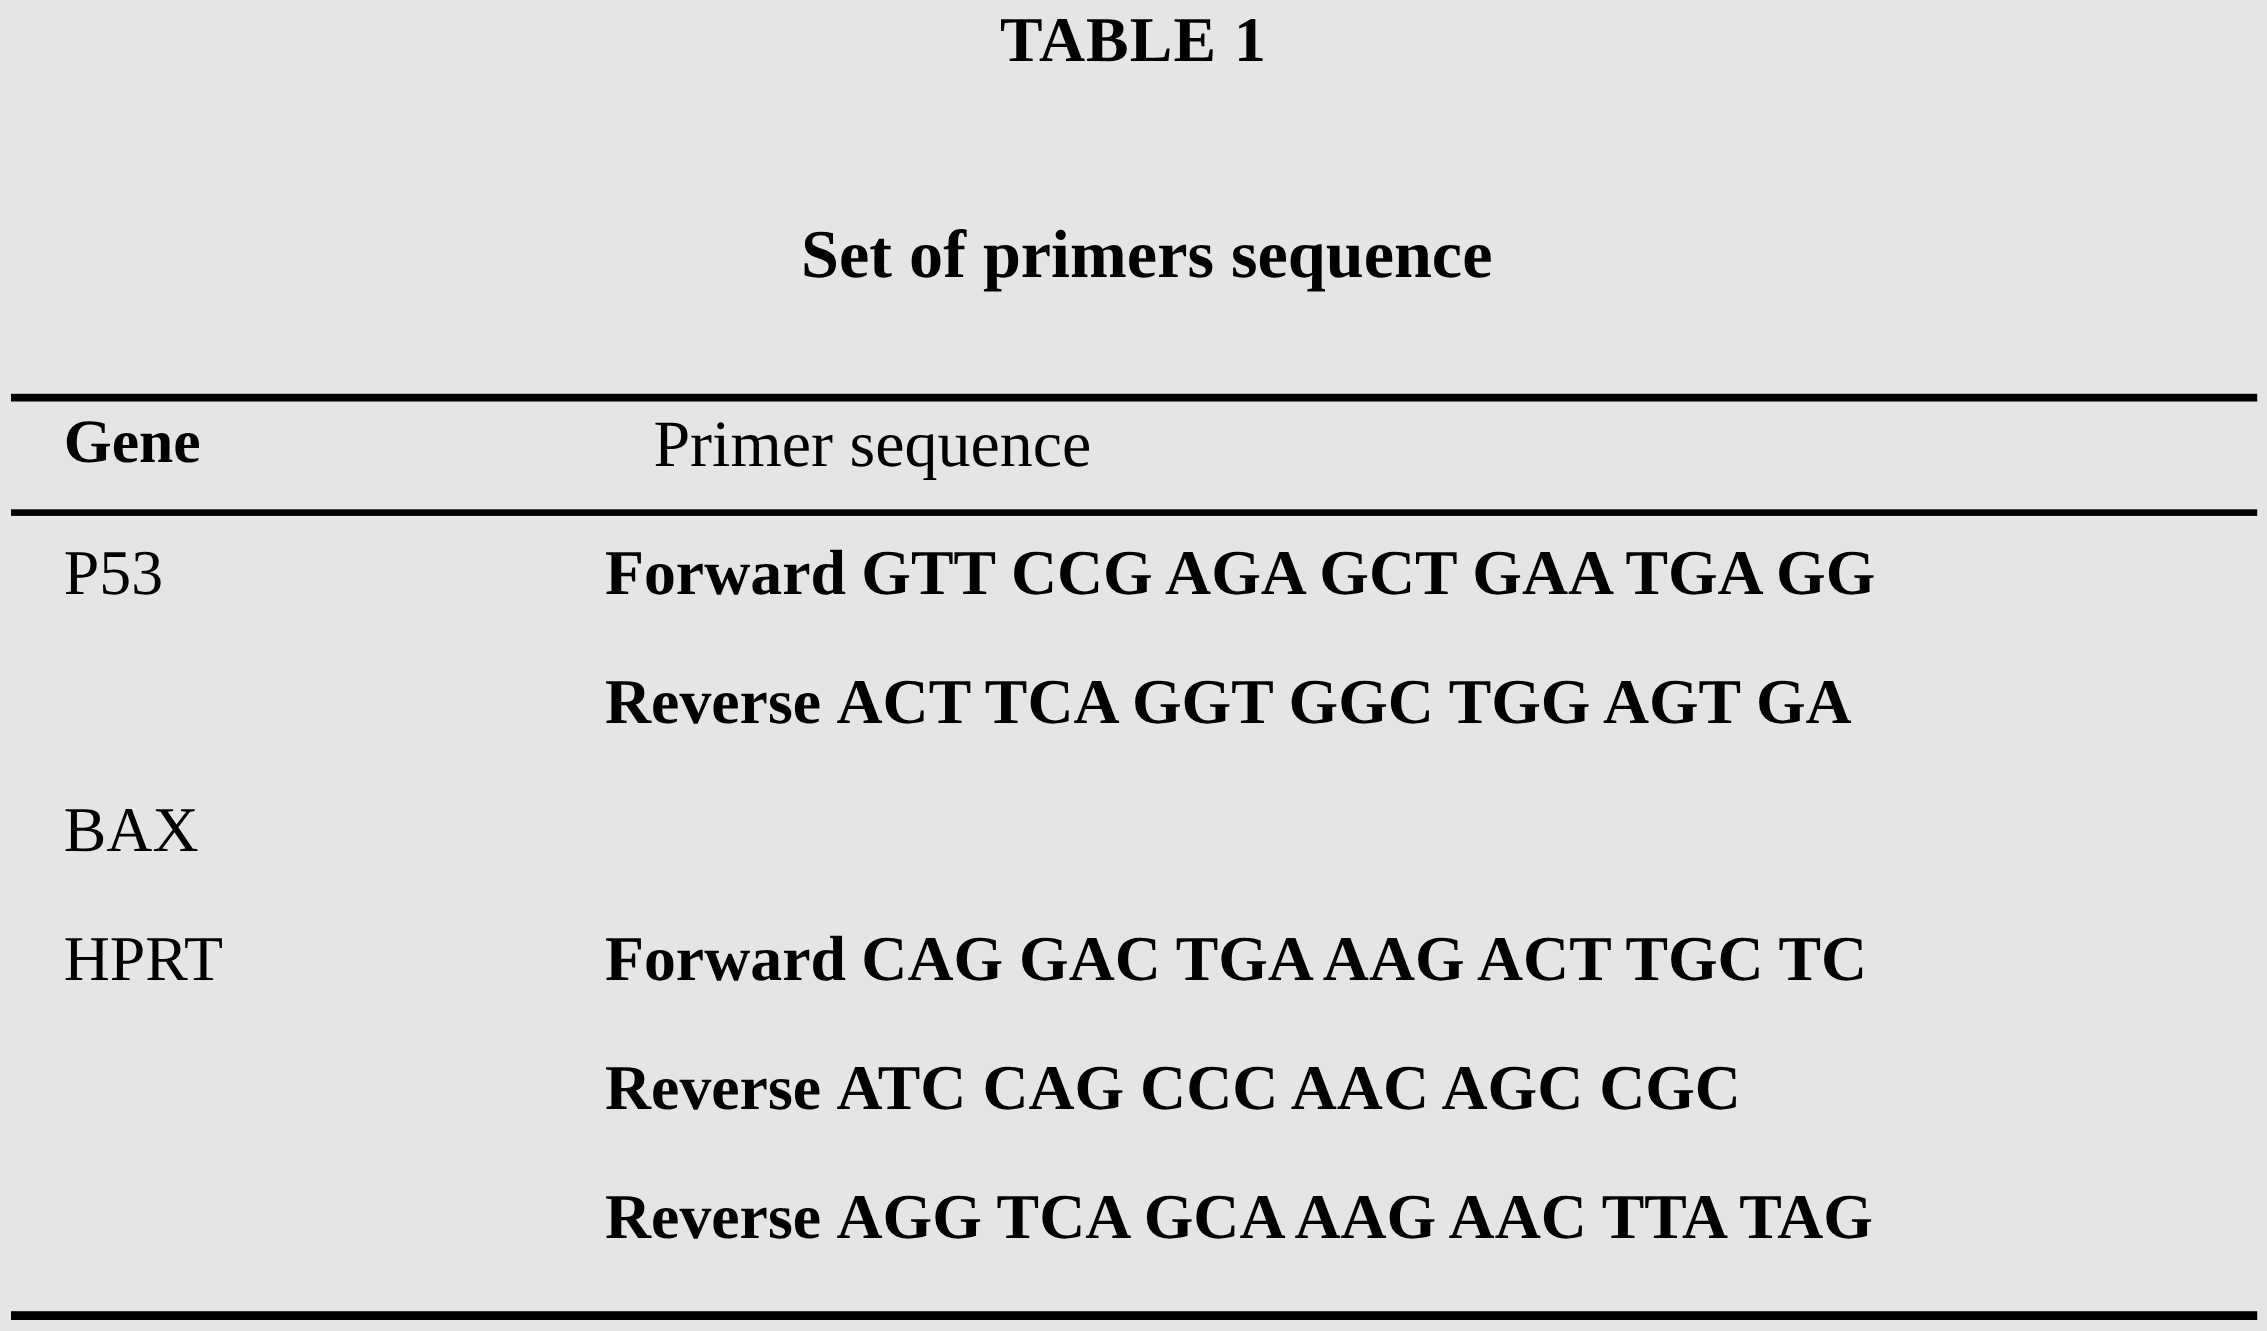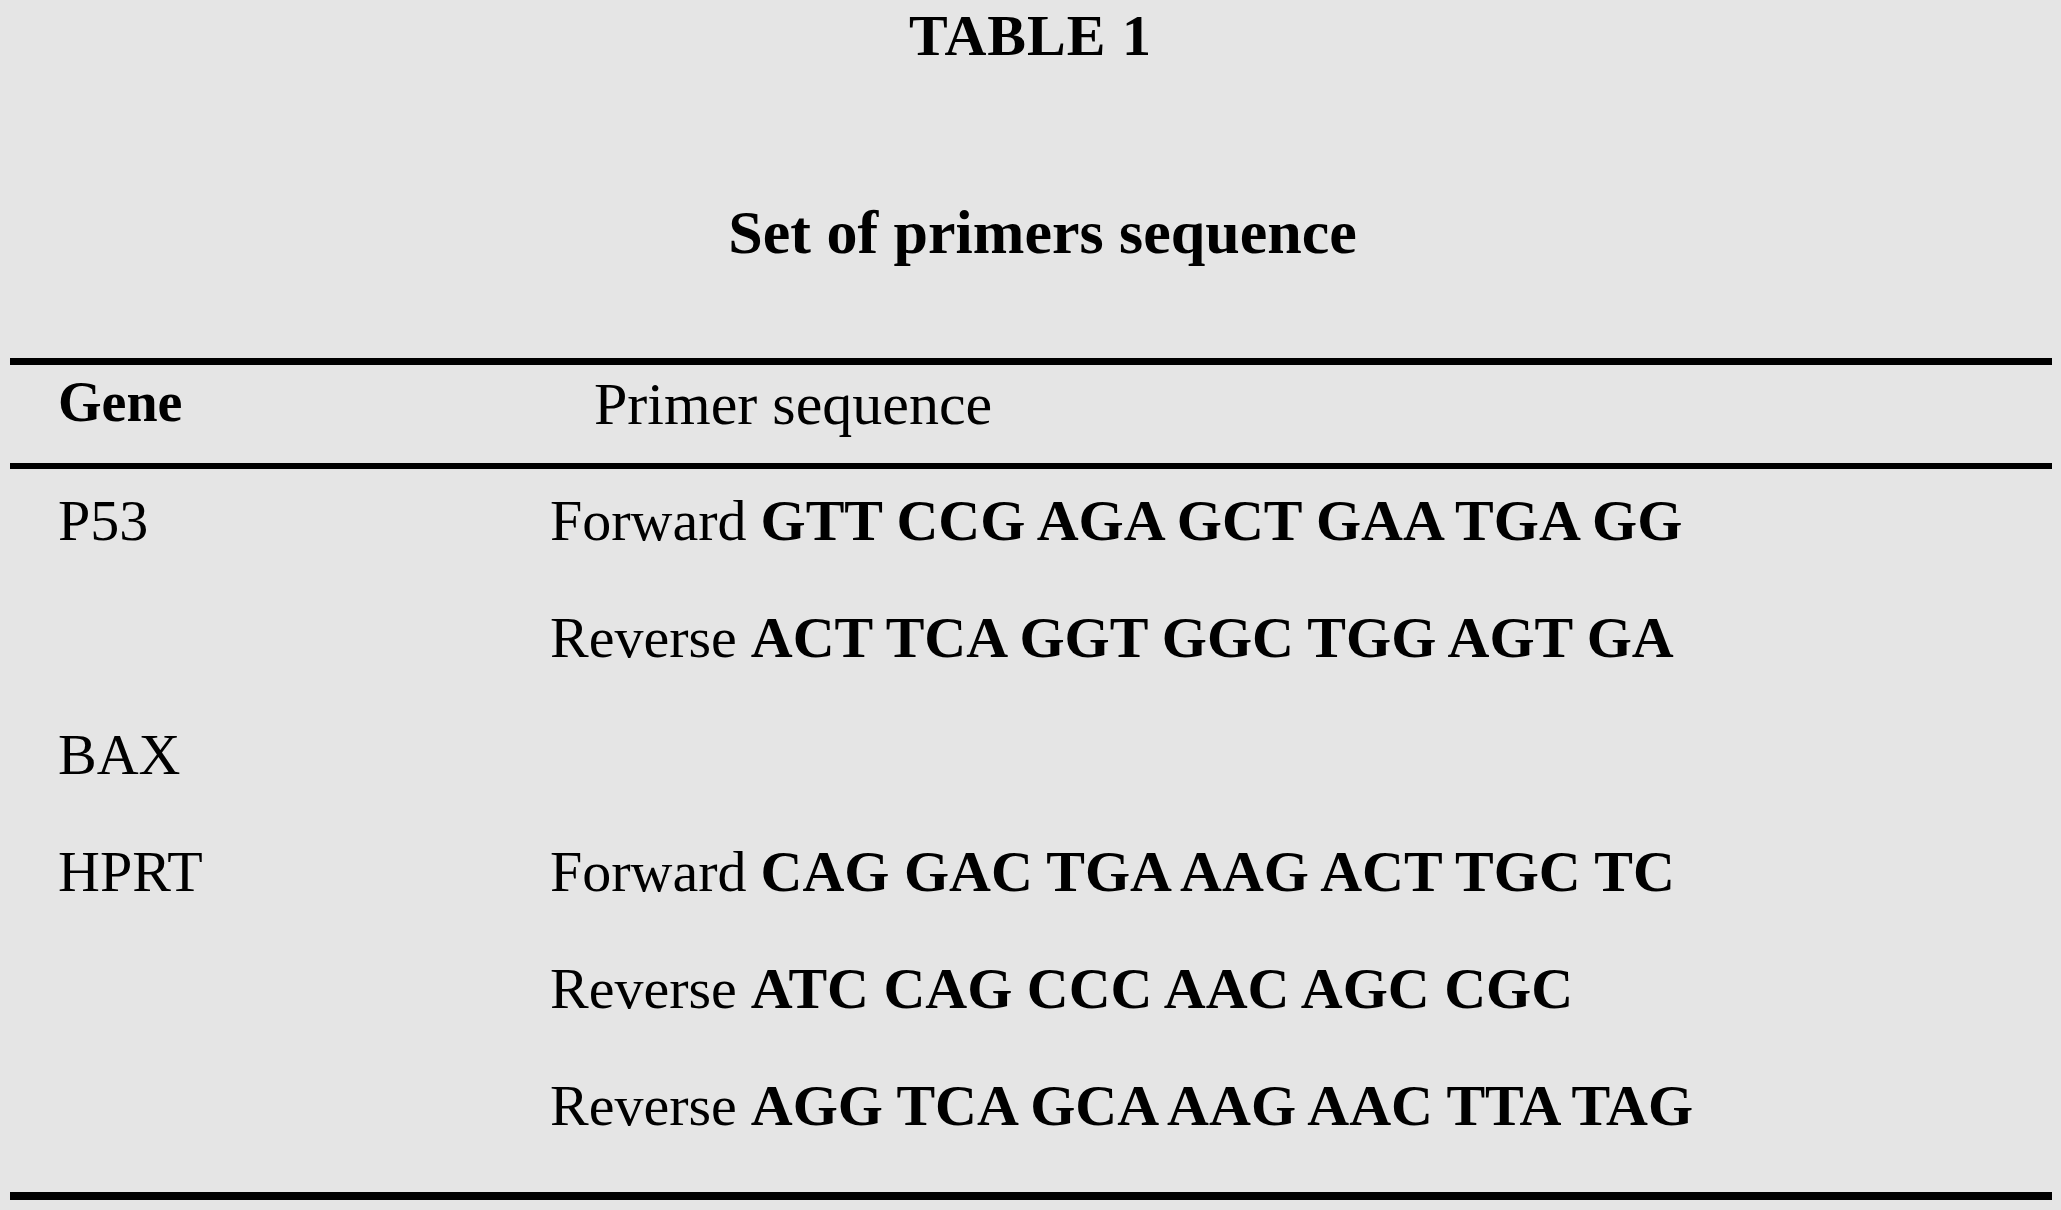--- a/index.html
+++ b/index.html
@@ -108,21 +108,21 @@
   }
   .cell-seq {
     position: absolute;
     left: 550px;
     top: 0;
     font-size: 58px;
     line-height: 1.0;
     white-space: nowrap;
   }
   .dir {
-    font-weight: normal;
+    font-weight: bold;
   }
   .seq {
     font-weight: bold;
   }
   .gap { display: inline-block; width: 14px; }
 </style>
 </head>
 <body>
 
 <div id="page">

